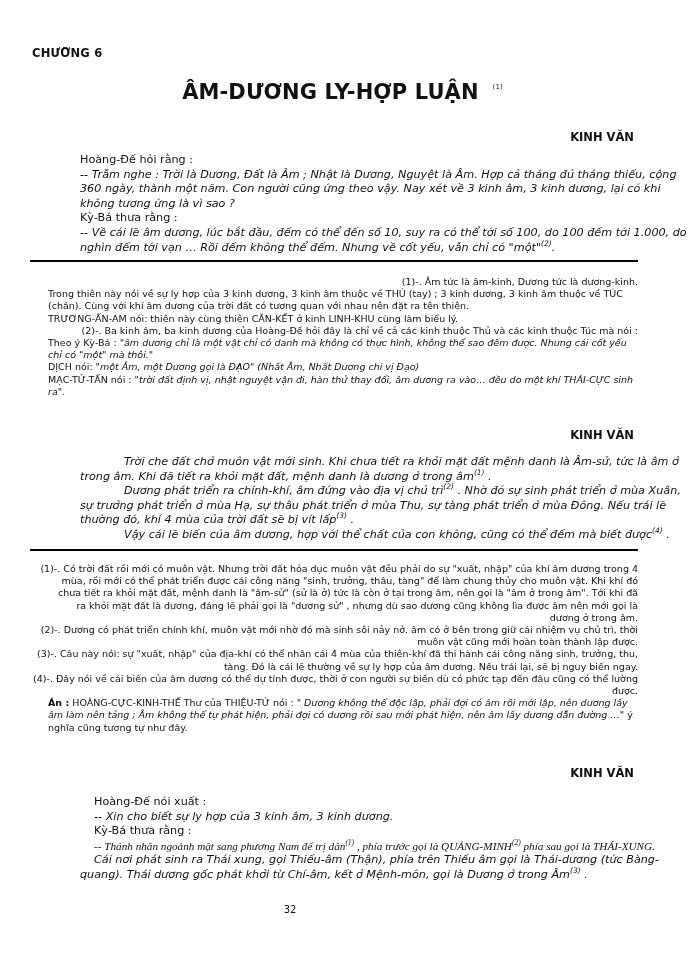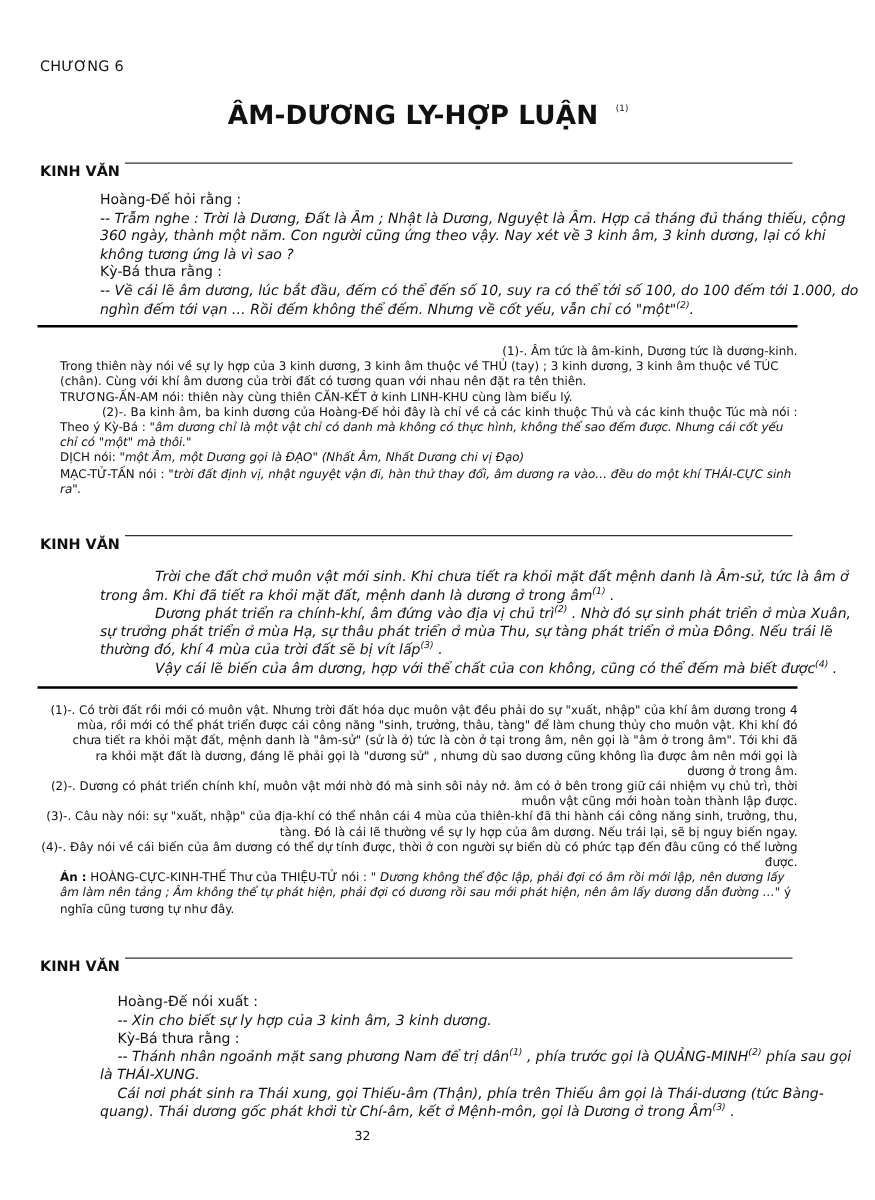--- a/index.html
+++ b/index.html
@@ -3,30 +3,30 @@
   <meta charset="utf-8">
   <style>
     html, body { margin: 0; padding: 0; background: #ffffff; }
     body {
       width: 700px; height: 960px; position: relative; overflow: hidden;
       font-family: "DejaVu Sans", sans-serif; color: #111;
     }
     .page { position: absolute; left: 0; top: 0; width: 700px; height: 960px; }
     .chapter {
       position: absolute; left: 32px; top: 46px;
-      font-weight: normal; font-size: 11.5px; letter-spacing: 0.2px;
+      font-weight: bold; font-size: 11.5px; letter-spacing: 0.2px;
     }
     .title {
       position: absolute; left: 0; width: 685px; top: 80px; text-align: center;
       font-weight: bold; font-size: 21px; letter-spacing: 0.1px;
     }
     .title .ref { font-weight: normal; font-size: 7px; vertical-align: 10px; margin-left: 14px; }
     .kv {
       position: absolute; left: 32px; width: 602px;
-      font-weight: bold; font-size: 11.5px; display: flex; 
+      font-weight: bold; font-size: 11.5px; display: flex; align-items: flex-end; flex-direction: column;
     }
     .kv .line { flex: 1; border-bottom: 1.2px solid #333; height: 0; margin-left: 4px; margin-bottom: 1px; }
     .block { position: absolute; left: 32px; width: 610px; font-size: 11.2px; line-height: 14.6px; margin-left: 48px; }
     .block p { margin: 0; }
     .it { font-style: italic; }
     sup { font-size: 7.5px; line-height: 0; }
     .hr {
       position: absolute; left: 30px; width: 608px; height: 2px; background: #000;
     }
     .notes { position: absolute; left: 32px; width: 606px; font-size: 9.5px; line-height: 12.2px; }
@@ -95,18 +95,18 @@
 
   <div class="kv" style="top:766px;">
     <span>KINH VĂN</span>
     <span class="line"></span>
   </div>
 
   <div class="block" style="top:795px;">
     <p class="ind1">Hoàng-Đế nói xuất :</p>
     <p class="ind1 it">-- Xin cho biết sự ly hợp của 3 kinh âm, 3 kinh dương.</p>
     <p class="ind1">Kỳ-Bá thưa rằng :</p>
-    <p class="it" style="text-indent:14px;"><span>-- Thánh nhân ngoảnh mặt sang phương Nam để trị dân</span><sup>(1)</sup><span> , phía trước gọi là QUẢNG-MINH</span><sup>(2)</sup><span> phía sau gọi là THÁI-XUNG.</span></p>
+    <p class="it" style="text-indent:14px;font-family:Liberation Serif, serif;"><span>-- Thánh nhân ngoảnh mặt sang phương Nam để trị dân</span><sup>(1)</sup><span> , phía trước gọi là QUẢNG-MINH</span><sup>(2)</sup><span> phía sau gọi là THÁI-XUNG.</span></p>
     <p class="it" style="text-indent:14px;"><span>Cái nơi phát sinh ra Thái xung, gọi Thiếu-âm (Thận), phía trên Thiếu âm gọi là Thái-dương (tức Bàng-quang). Thái dương gốc phát khởi từ Chí-âm, kết ở Mệnh-môn, gọi là Dương ở trong Âm</span><sup>(3)</sup><span> .</span></p>
   </div>
 
   <div class="pagenum">32</div>
 </div>
 
 </body></html>

